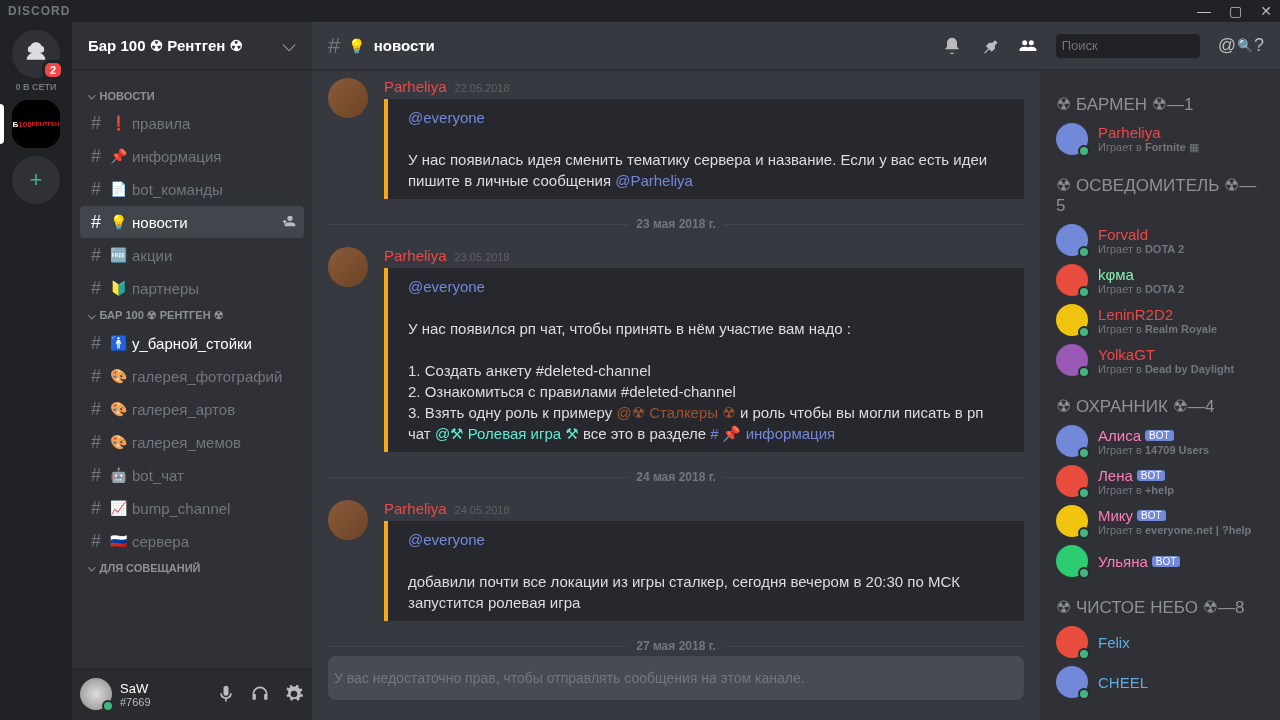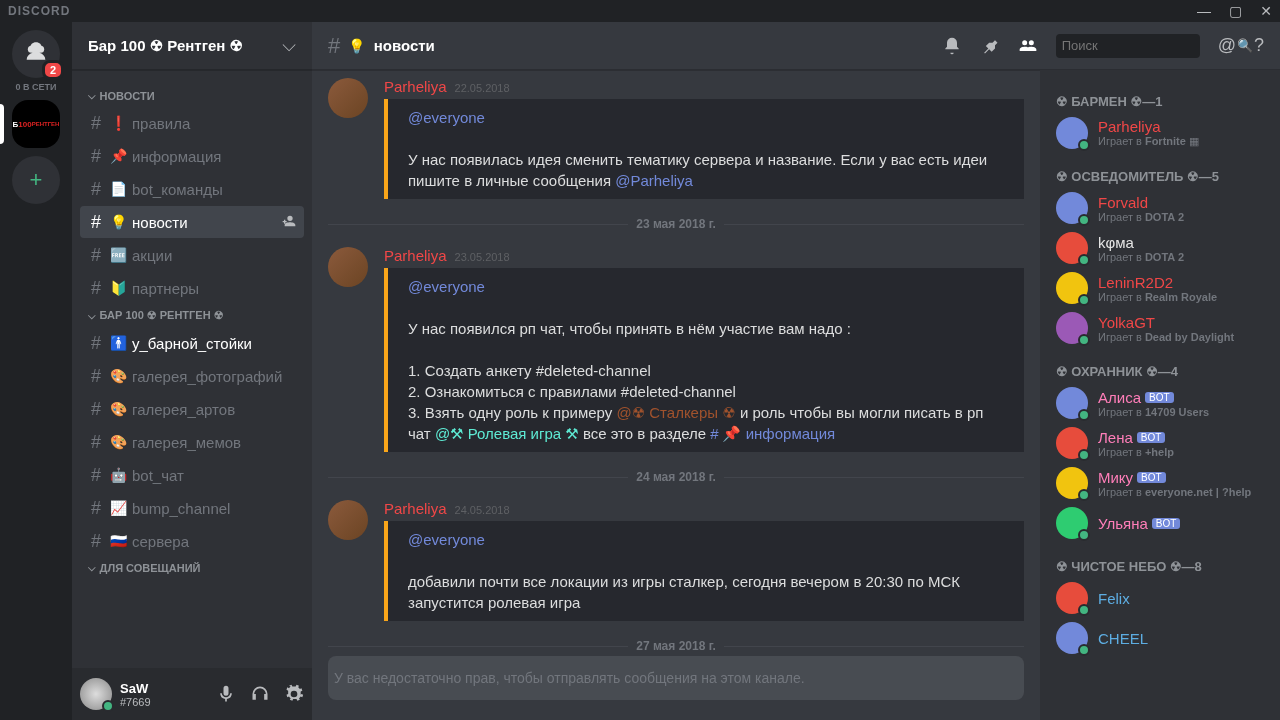--- a/index.html
+++ b/index.html
@@ -29,21 +29,21 @@
 .channel .icon{width:16px;text-align:center;font-size:14px}
 .channel .label{font-size:15px}
 .channel.active{background:rgba(79,84,92,.6);color:#fff}
 .channel.active .hash{color:#fff}
 .channel.active .addicon{margin-left:auto;color:#b9bbbe}
 .channel.unread .label{color:#fff}
 .userfooter{height:52px;background:#292b2f;display:flex;align-items:center;padding:0 8px;gap:8px}
 .avatar{width:32px;height:32px;border-radius:50%;position:relative;flex-shrink:0}
 .avatar .status{position:absolute;bottom:-2px;right:-2px;width:12px;height:12px;border-radius:50%;border:2px solid #292b2f}
 .status.online{background:#43b581}.status.idle{background:#faa61a}
-.userfooter .uname{font-size:13px;font-weight:700;color:#fff}
+.userfooter .uname{font-size:13px;font-weight:400;color:#fff}
 .userfooter .tag{font-size:11px;color:#b9bbbe}
 .userfooter .ficons{margin-left:auto;display:flex;gap:14px;color:#b9bbbe}
 .main{flex:1;background:#36393f;display:flex;flex-direction:column;min-width:0}
 .chead{height:48px;border-bottom:1px solid rgba(0,0,0,.2);display:flex;align-items:center;padding:0 16px;gap:8px;box-shadow:0 1px 0 rgba(4,4,5,.2)}
 .chead .hash{font-size:22px;color:#72767d}
 .chead .cname{font-weight:600;color:#fff;font-size:15px}
 .chead .hicons{margin-left:auto;display:flex;align-items:center;gap:18px;color:#b9bbbe}
 .chead .hicons .active{color:#fff}
 .search{background:#202225;border-radius:4px;height:24px;width:144px;display:flex;align-items:center;padding:0 6px;color:#72767d;font-size:13px}
 .search input{background:none;border:none;outline:none;color:#ec4899;flex:1;font-size:13px}
@@ -57,21 +57,21 @@
 .msg .hdr{display:flex;align-items:baseline;gap:8px}
 .msg .author{font-weight:500;color:#f04747;font-size:15px}
 .msg .ts{font-size:11px;color:#5e6064}
 .msg .content{background:rgba(4,4,5,.3);border-left:4px solid #faa61a;padding:8px 20px;margin-top:4px;color:#dcddde;line-height:1.4;font-size:15px}
 .mention{color:#7289da}
 .link{color:#7289da}
 .roleb{color:#a0522d}
 .rolem{color:#5eead4}
 .inputbar{margin:0 16px 20px 16px;background:#484c52;border-radius:8px;height:44px;display:flex;align-items:center;padding:0 6px;color:#72767d;font-size:14px}
 .members{width:240px;background:#2f3136;overflow-y:auto;padding:8px}
-.mgroup{font-size:13px;font-weight:700;color:#8e9297;padding:16px 8px 4px 8px;text-transform:uppercase}
+.mgroup{font-size:17px;font-weight:400;color:#8e9297;padding:16px 8px 4px 8px;text-transform:uppercase}
 .member{display:flex;align-items:center;gap:10px;padding:4px 8px;border-radius:4px;cursor:pointer}
 .member .avatar{width:32px;height:32px}
 .member .info{display:flex;flex-direction:column;min-width:0}
 .member .mname{font-size:15px;font-weight:500;display:flex;align-items:center;gap:4px}
 .member .activity{font-size:11px;color:#72767d;white-space:nowrap;overflow:hidden;text-overflow:ellipsis}
 .botbadge{background:#7289da;color:#fff;font-size:10px;font-weight:500;padding:0 4px;border-radius:3px}
 .avp{background:linear-gradient(135deg,#8b5a3c,#6b4423)}
 .avd{background:#7289da;display:flex;align-items:center;justify-content:center;color:#fff}
 .ico{width:20px;height:20px}
 ::-webkit-scrollbar{width:8px}::-webkit-scrollbar-thumb{background:#202225;border-radius:4px}::-webkit-scrollbar-track{background:transparent}
@@ -310,21 +310,21 @@
                 <span>Forvald</span>
               </div>
               <div class="activity">Играет в <b>DOTA 2</b></div>
             </div>
           </div>
           <div class="member">
             <div class="avatar avd" style="background:#e74c3c">
               <div class="status online"></div>
             </div>
             <div class="info">
-              <div class="mname" style="color:#e5e5e5">
+              <div class="mname" style="color:#86efac">
                 <span>kφмa</span>
               </div>
               <div class="activity">Играет в <b>DOTA 2</b></div>
             </div>
           </div>
           <div class="member">
             <div class="avatar avd" style="background:#f1c40f">
               <div class="status online"></div>
             </div>
             <div class="info">

